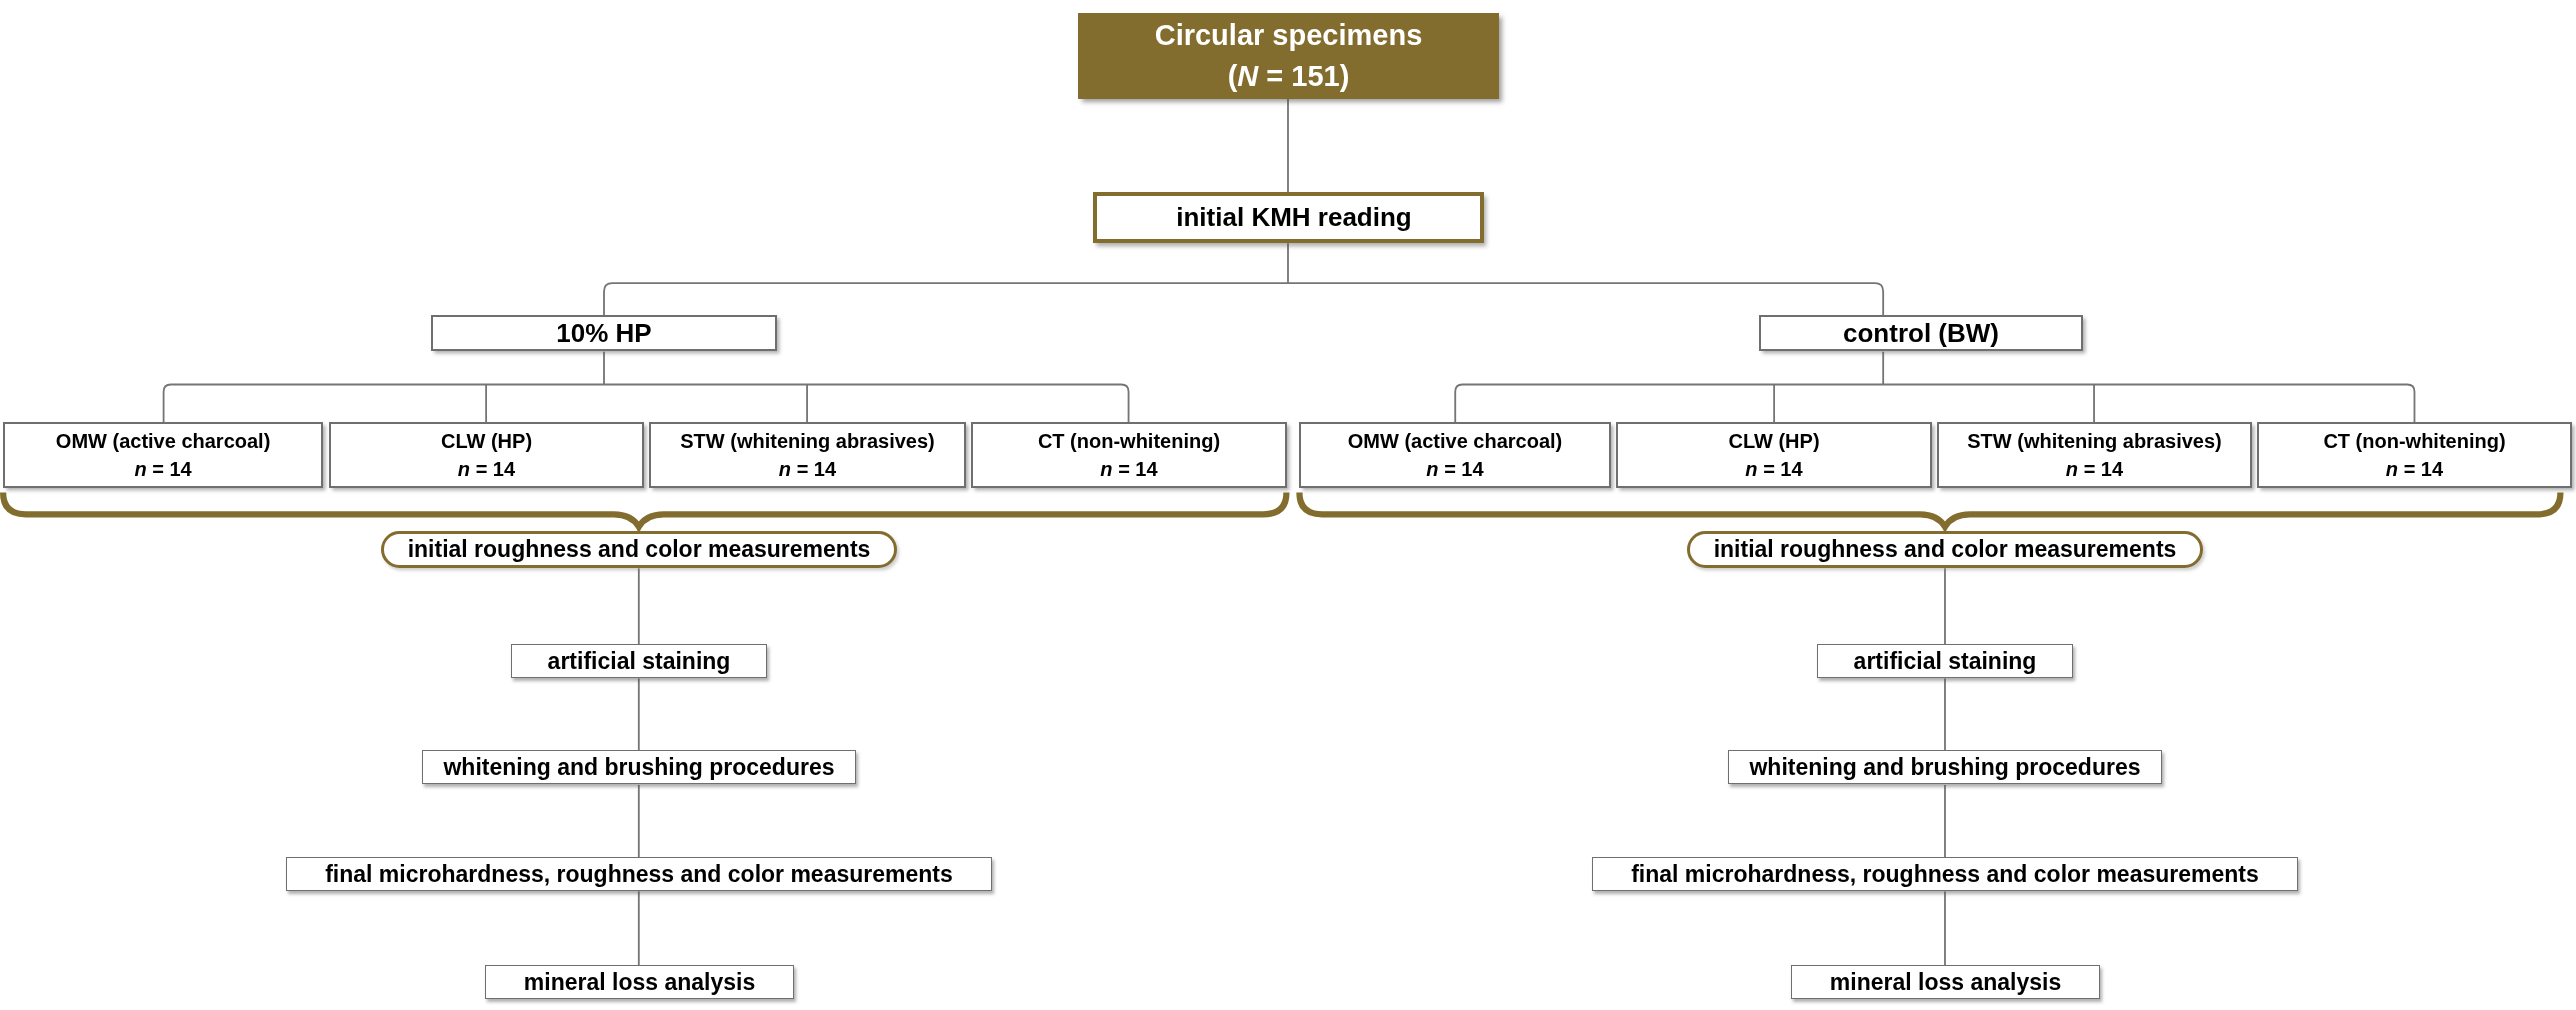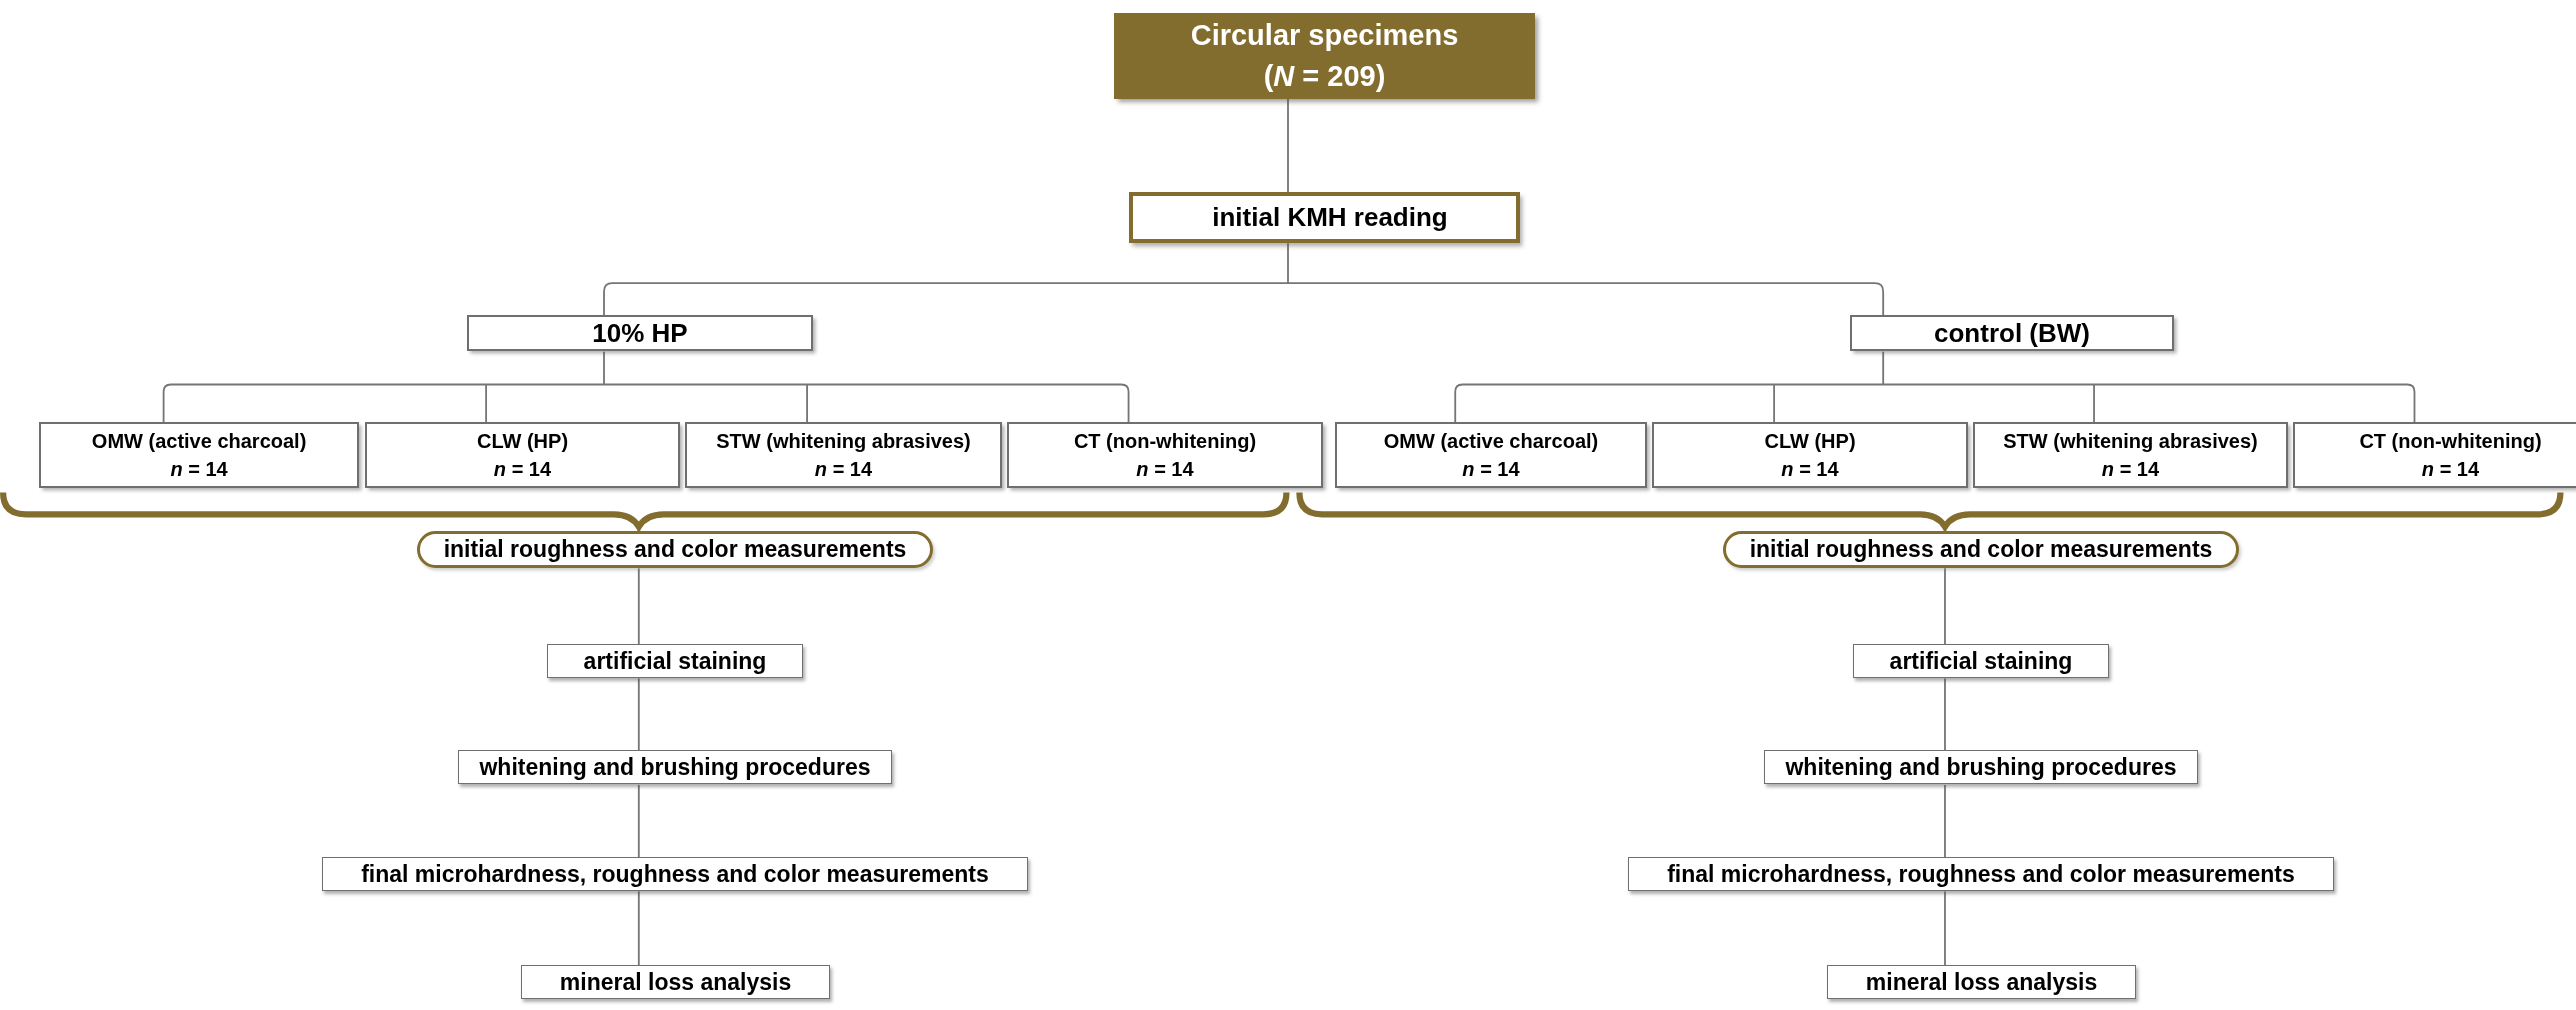--- a/index.html
+++ b/index.html
@@ -7,21 +7,21 @@
     position:relative;width:2576px;height:1011px;background:var(--bg,#fff);
     font-family:"Liberation Sans",sans-serif;font-weight:bold;color:var(--ink,#000);
     overflow:hidden;
   }
   svg.wires{position:absolute;left:0;top:0;width:2576px;height:1011px;}
   .wire{stroke:var(--wire,#757575);stroke-width:3.5;fill:none;}
   .brace{stroke:var(--gold,#836D2E);stroke-width:12;fill:none;}
   .node{
     position:absolute;box-sizing:border-box;background:#fff;
     display:flex;flex-direction:column;align-items:center;justify-content:center;
-    text-align:center;white-space:nowrap;margin-left:36px;
+    text-align:center;white-space:nowrap;
   }
   .root{
     background:var(--gold,#836D2E);color:var(--rootInk,#fff);
     font-size:29px;line-height:1.4;box-shadow:3.6px 4.2px 4.7px rgba(80,80,80,.55);
   }
   .kmh{border:4.2px solid var(--gold,#836D2E);font-size:26px;box-shadow:3.1px 3.6px 4.2px rgba(80,80,80,.45);padding-left:11px;}
   .branch{border:2.1px solid var(--border,#6F6F6F);font-size:26px;box-shadow:2.6px 3.1px 3.6px rgba(80,80,80,.45);justify-content:center;}
   .child{border:2.1px solid var(--border,#6F6F6F);font-size:20px;line-height:28px;box-shadow:2.6px 3.1px 3.6px rgba(80,80,80,.45);}
   .pill{border:3.6px solid var(--gold,#836D2E);border-radius:22px;font-size:23px;box-shadow:2.1px 2.6px 3.1px rgba(120,120,120,.35);}
   .step{border:1.6px solid var(--border,#6F6F6F);font-size:23px;box-shadow:2.1px 2.6px 3.1px rgba(80,80,80,.45);}
@@ -59,31 +59,31 @@
     <path class="wire" d="M 3745 1306 L 3745 1445"></path>
     <path class="wire" d="M 3745 1511 L 3745 1650"></path>
     <path class="wire" d="M 3745 1716 L 3745 1858"></path>
 
     <path class="brace" d="M 6 948 Q 6 990 50 990 L 1182 990 Q 1216 990 1230 1014 Q 1244 990 1278 990 L 2433 990 Q 2477 990 2477 948"></path>
     <path class="brace" d="M 2502 948 Q 2502 990 2546 990 L 3697 990 Q 3731 990 3745 1014 Q 3759 990 3793 990 L 4886 990 Q 4930 990 4930 948"></path>
   </svg>
 
   <div class="node root" style="left:1078px;top:13px;width:421px;height:86px;">
     <div>Circular specimens</div>
-    <div><span>(</span><i>N</i><span> = 209)</span></div>
+    <div><span>(</span><i>N</i><span> = 151)</span></div>
   </div>
 
   <div class="node kmh" style="left:1093px;top:192px;width:391px;height:51px;">
     <div>initial KMH reading</div>
   </div>
 
   <div class="node branch" style="left:431px;top:315px;width:346px;height:36px;">
     <div>10% HP</div>
   </div>
-  <div class="node branch" style="left:1814px;top:315px;width:324px;height:36px;">
+  <div class="node branch" style="left:1759px;top:315px;width:324px;height:36px;">
     <div>control (BW)</div>
   </div>
 
   <div class="node child" style="left:3.1px;top:422px;width:320px;height:66px;">
     <div>OMW (active charcoal)</div>
     <div><i>n</i><span> = 14</span></div>
   </div>
   <div class="node child" style="left:329px;top:422px;width:315px;height:66px;">
     <div>CLW (HP)</div>
     <div><i>n</i><span> = 14</span></div>

